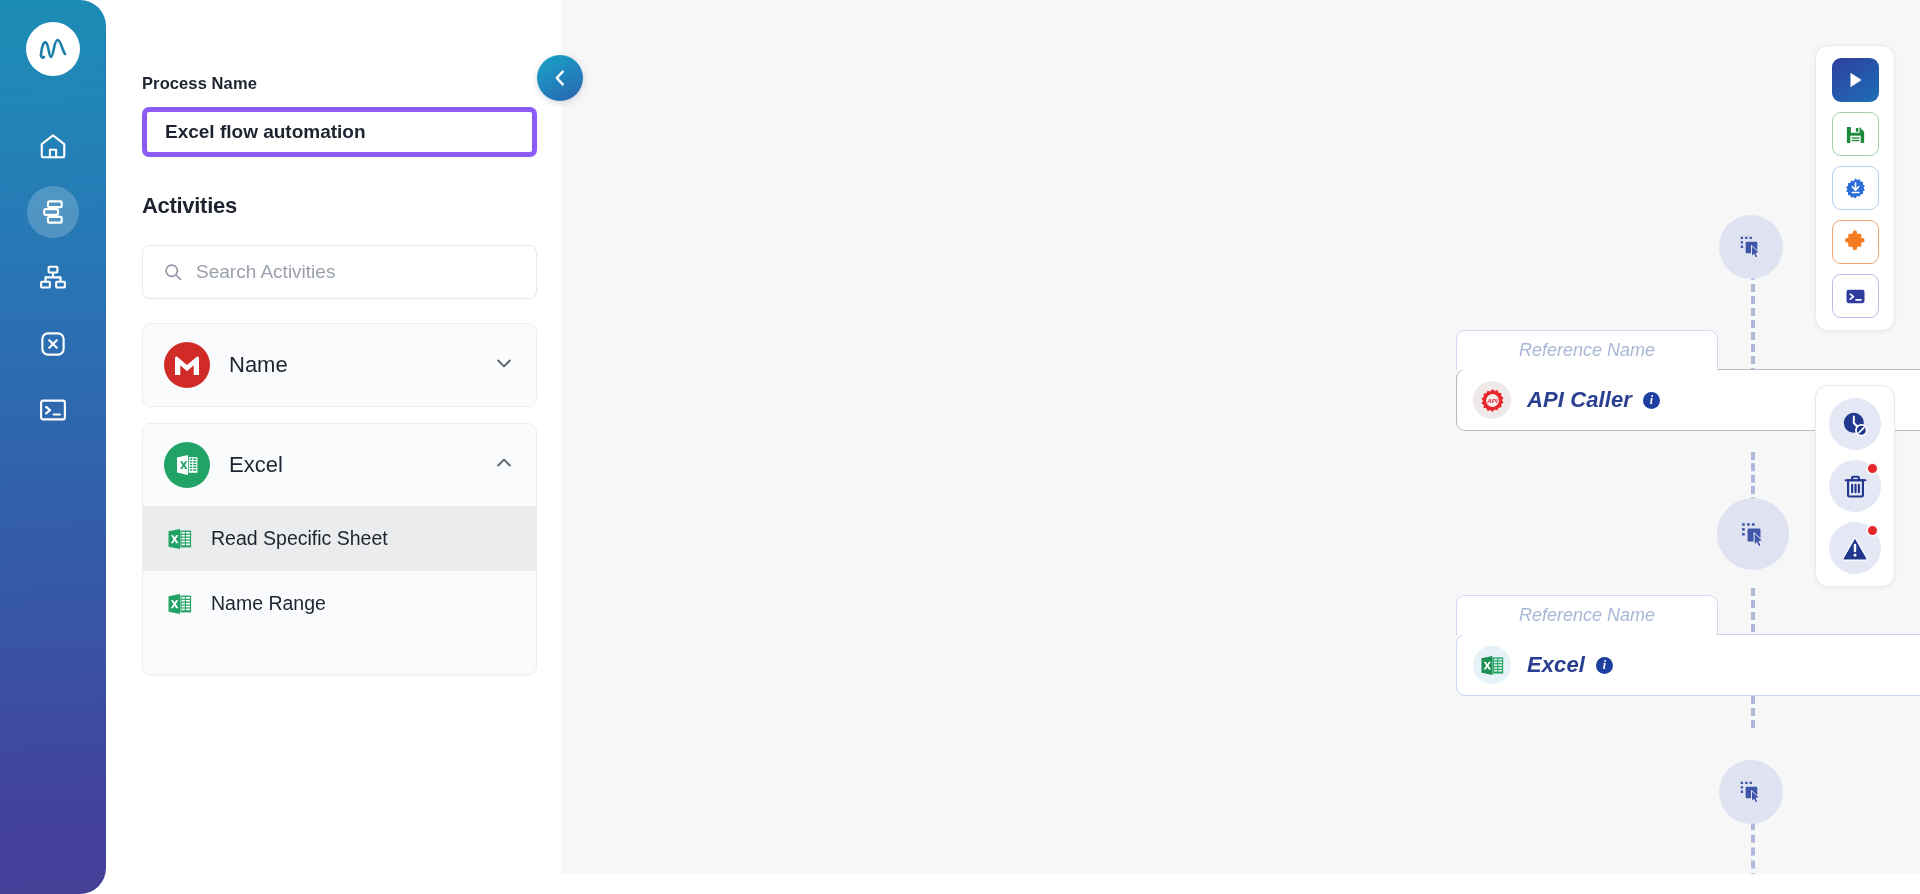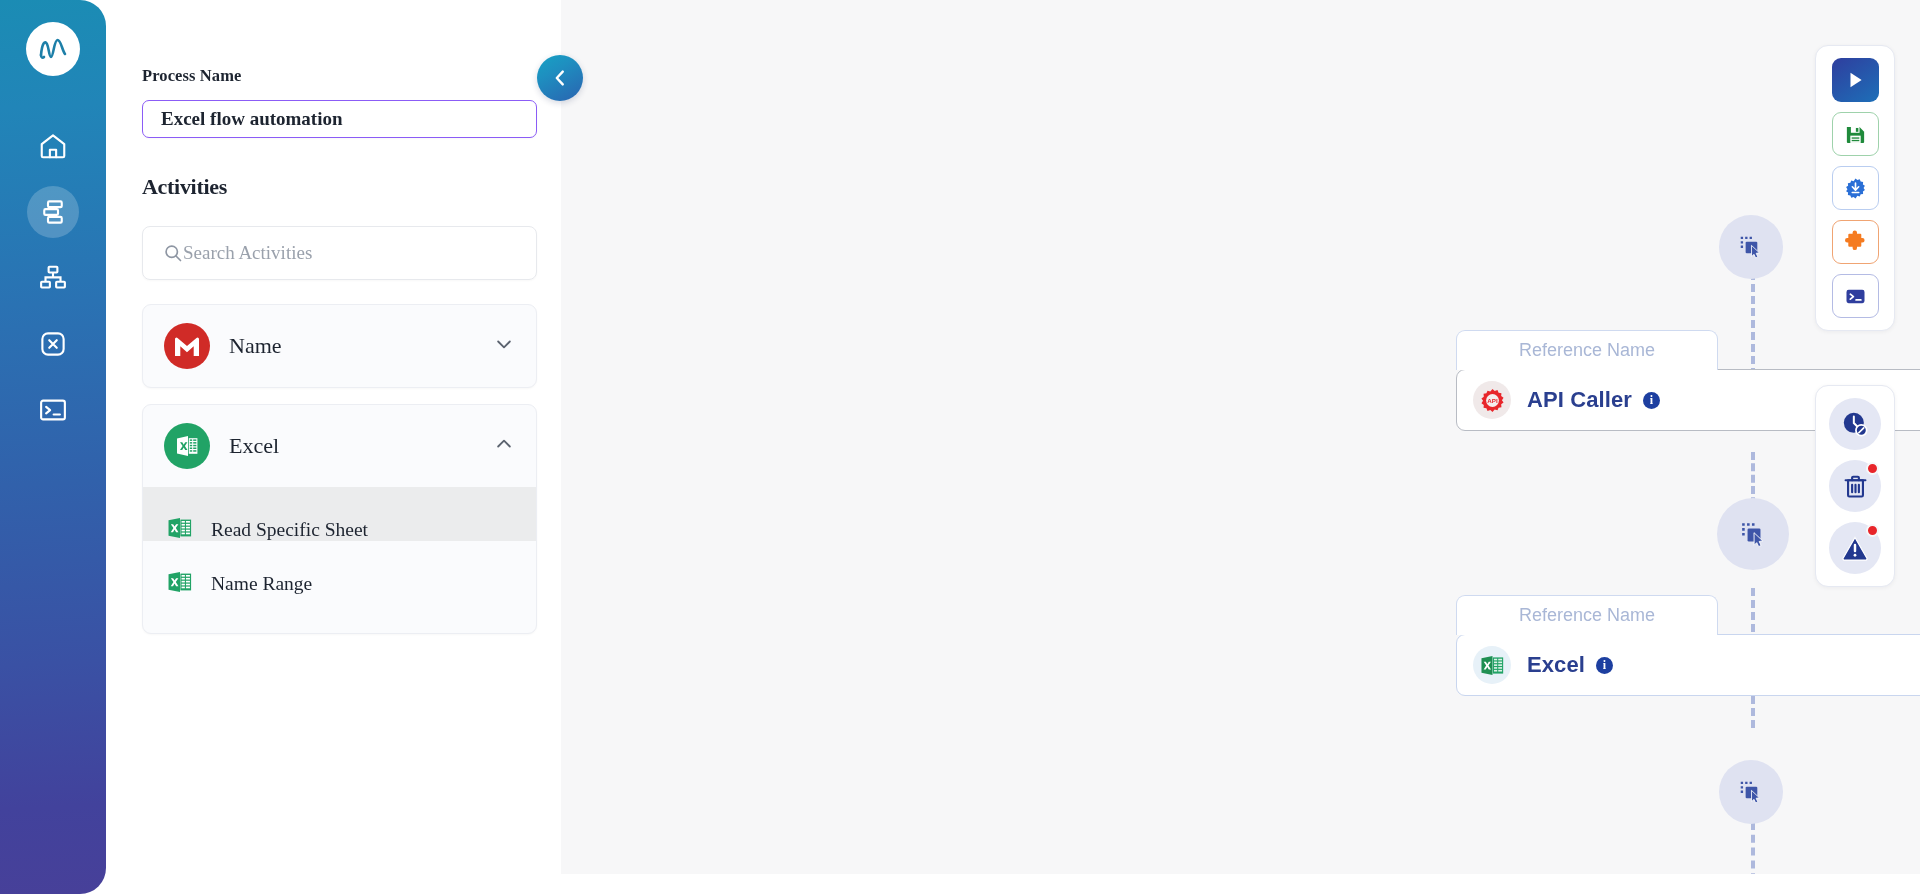--- a/index.html
+++ b/index.html
@@ -33,88 +33,87 @@
     width: 52px; height: 52px; border-radius: 50%;
     display: flex; align-items: center; justify-content: center;
     cursor: pointer;
   }
   .rail-btn.active { background: rgba(255,255,255,0.20); }
 
   
   .panel {
     width: 455px; flex: 0 0 455px; height: 894px;
     background: #ffffff;
-    padding: 4px 26px;
+    padding: 12px 26px;
     position: relative;
     z-index: 4;
-    font-family: Liberation Serif, serif;
   }
   .field-label {
     font-size: 16.5px; font-weight: 700; color: #1d2430;
     margin-top: 62px; margin-left: 10px; letter-spacing: .1px;
   }
   .process-input {
     margin-top: 14px; margin-left: 10px;
-    width: 395px; height: 38px;
-    border: 1px solid #8b5cf6; border-radius: 7px;
+    width: 395px; height: 50px;
+    border: 5px solid #8b5cf6; border-radius: 7px;
     background: #fff;
     display: flex; align-items: center;
     padding: 0 18px;
     font-size: 19px; font-weight: 700; color: #1d2430;
     box-shadow: 0 1px 2px rgba(16,24,40,.03);
   }
   .panel-title {
     margin-top: 36px; margin-left: 10px;
     font-size: 22px; font-weight: 700; color: #1d2430; letter-spacing: -.3px;
   }
   .search-box {
     margin-top: 26px; margin-left: 10px;
     width: 395px; height: 54px;
     border: 1px solid #e7e9ed; border-radius: 8px;
-    display: flex; align-items: center; 
+    display: flex; align-items: center; gap: 13px;
     padding: 0 20px;
     box-shadow: 0 1px 2px rgba(16,24,40,.03);
   }
   .search-box .ph { font-size: 19px; color: #9aa1ac; }
 
   .acc-list { margin-top: 24px; margin-left: 10px; width: 395px; }
   .acc-card {
     width: 395px; background: #fafbfd;
     border: 1px solid #eceef3; border-radius: 9px;
     margin-bottom: 16px;
     box-shadow: 0 1px 2px rgba(16,24,40,.03);
     overflow: hidden;
   }
   .acc-head {
     height: 82px; display: flex; align-items: center;
     padding: 0 22px 0 20px; cursor: pointer;
   }
   .acc-name { font-size: 22px; color: #1d2430; margin-left: 18px; flex: 1; }
   .chev { color: #6a7280; font-size: 16px; }
   .act-row {
-    height: 54px; display: flex; align-items: flex-end;
+    height: 65px; display: flex; align-items: center;
     padding: 0 20px 0 24px; cursor: pointer;
   }
   .act-row.sel { background: #ebeced; }
   .act-label { font-size: 19.5px; color: #1d2430; margin-left: 18px; }
 
   
   .collapse-btn {
     position: absolute; left: 537px; top: 55px;
     width: 46px; height: 46px; border-radius: 50%;
     background: linear-gradient(150deg, #17a2c4 0%, #1e8fc0 35%, #2a63b0 100%);
     display: flex; align-items: center; justify-content: center;
     color: #fff; z-index: 20; cursor: pointer;
     box-shadow: 0 2px 6px rgba(20,40,90,.18);
   }
 
   
   .canvas {
     flex: 1; height: 874px; background: #f7f7f8;
-    position: relative; overflow: hidden;
+    position: relative; overflow: hidden; font-style: italic;
   }
 
   .conn {
     position: absolute; width: 0;
     border-left: 4px dashed #aeb9dd; left: 1190px;
   }
   .dropzone {
     position: absolute; border-radius: 50%;
     background: #dfe2f1;
     display: flex; align-items: center; justify-content: center;

